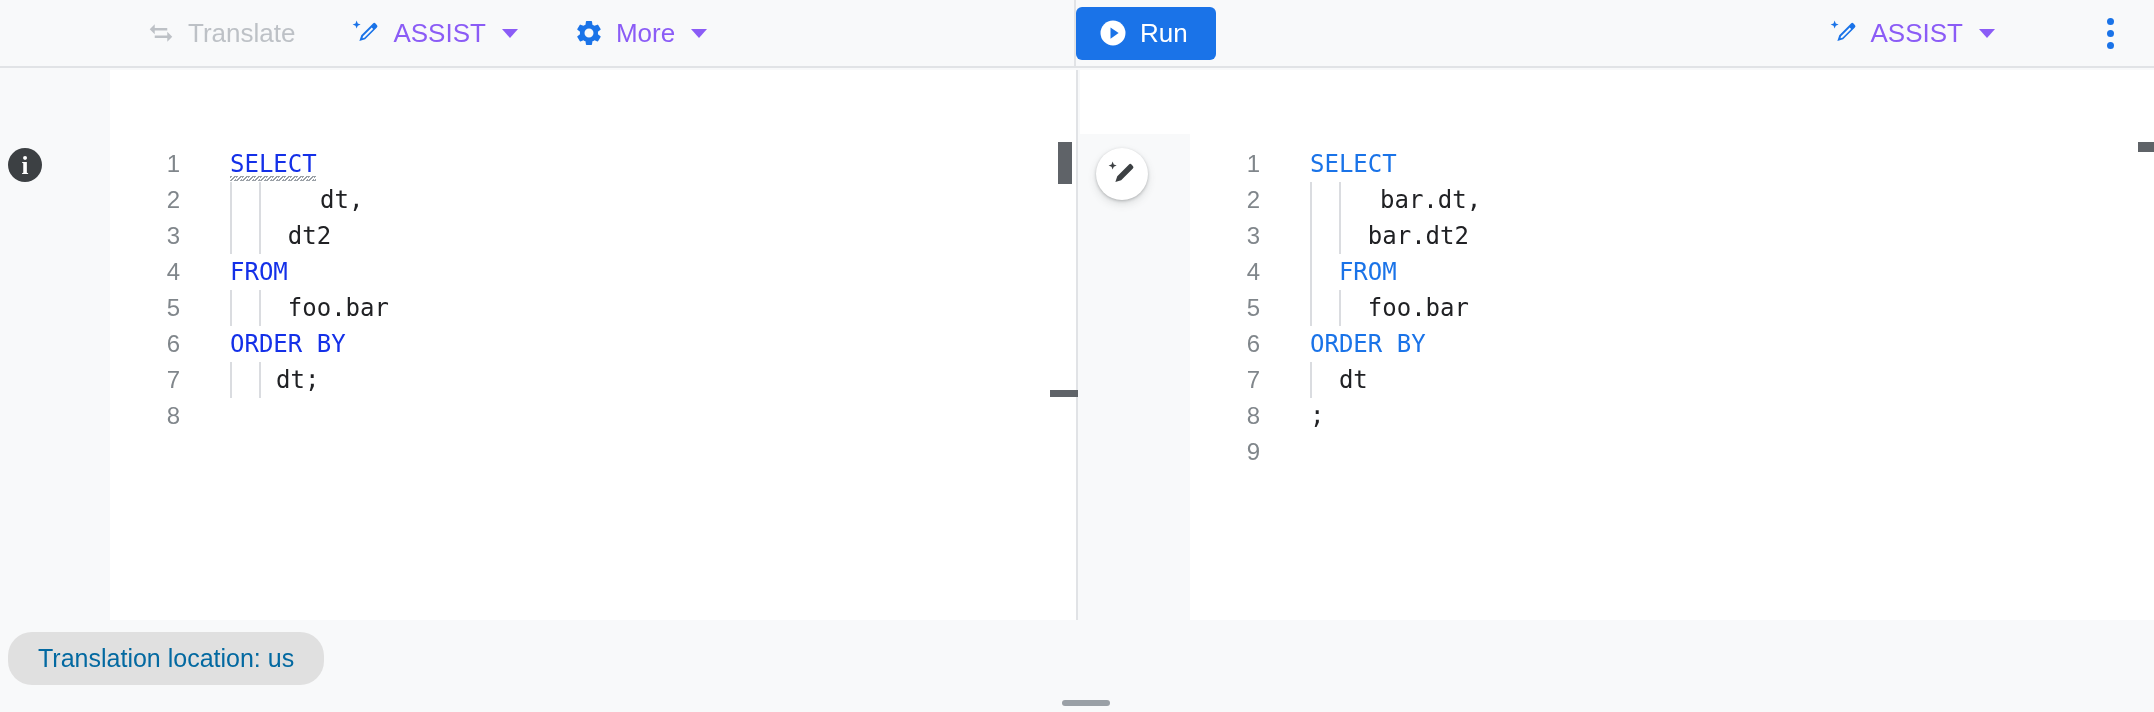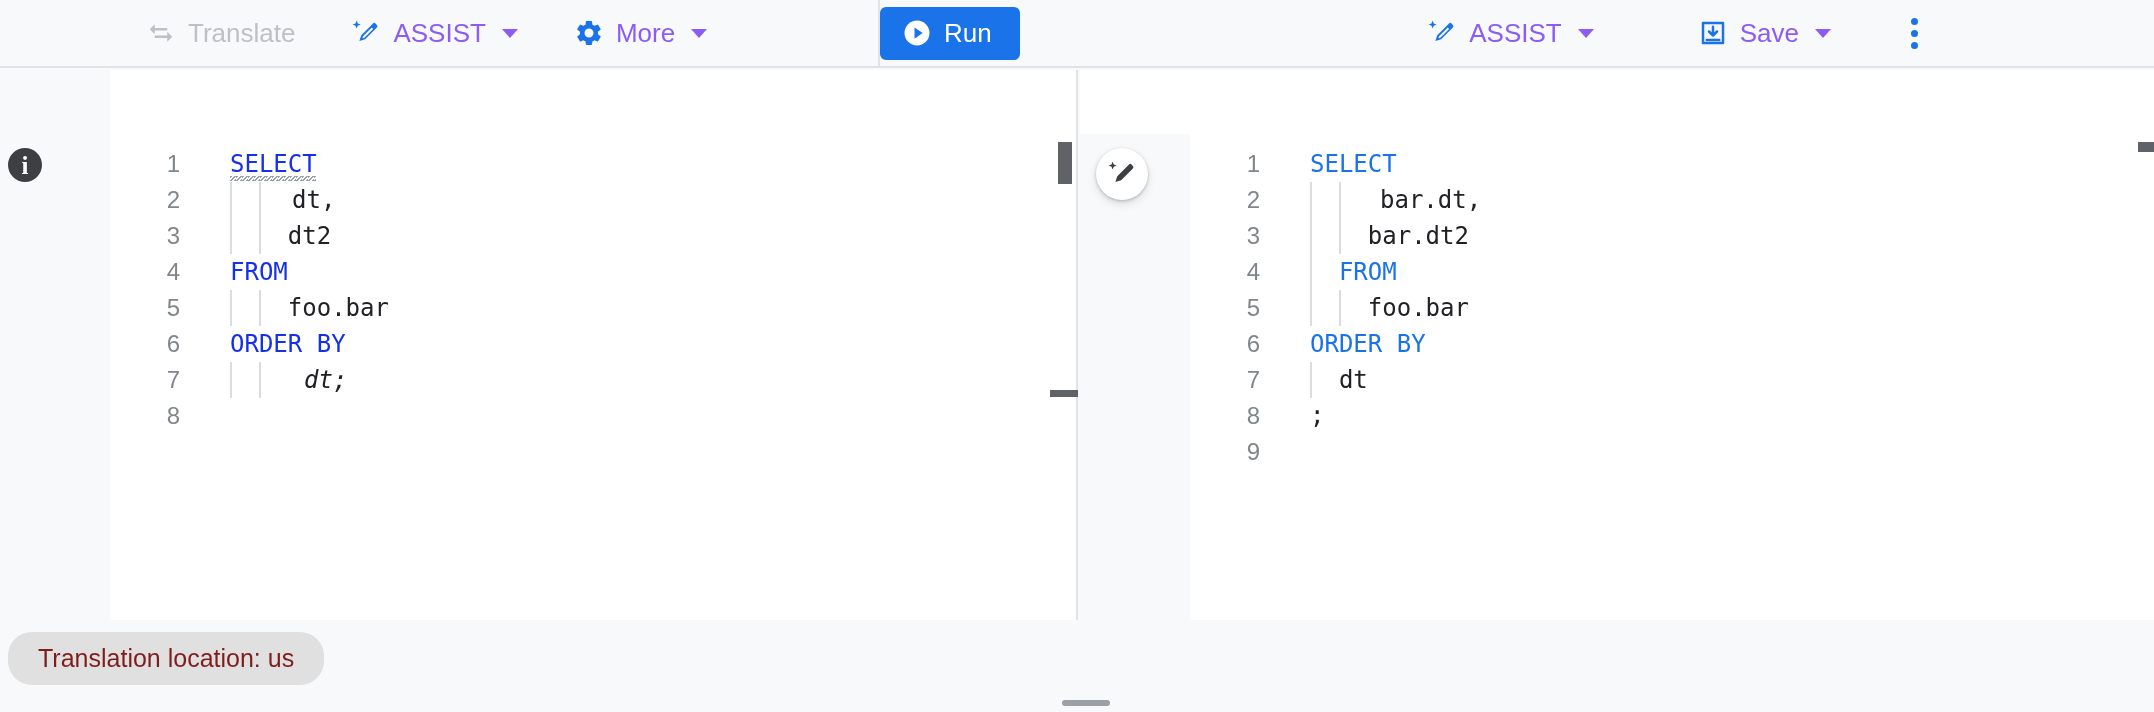--- a/index.html
+++ b/index.html
@@ -12,21 +12,21 @@
   .app { position: relative; width: 2154px; height: 712px; background: #f8f9fa; }
 
   
   .toolbar {
     position: absolute; top: 0; left: 0; width: 2154px; height: 68px;
     background: #f8f9fa;
     border-bottom: 2px solid #e1e3e6;
     display: flex; align-items: center;
   }
   .tb-left {
-    width: 880px; height: 100%;
+    width: 1076px; height: 100%;
     display: flex; align-items: center;
     border-right: 2px solid #e1e3e6;
     padding-left: 140px; gap: 44px;
   }
   .tb-right {
     width: 1078px; height: 100%;
     display: flex; align-items: center;
     padding-right: 26px; gap: 0;
   }
   .tbtn {
@@ -149,21 +149,21 @@
     border: none;
   }
 
   
   .bottom {
     position: absolute; top: 620px; left: 0; width: 2154px; height: 92px;
     background: #f8f9fa;
   }
   .loc-chip {
     position: absolute; left: 8px; top: 12px;
-    background: #e0e0e0; color: #7f1d1d;
+    background: #e0e0e0; color: #0369a1;
     border-radius: 24px; padding: 12px 30px;
     font-size: 25px; white-space: nowrap;
   }
   .drag-handle {
     position: absolute; left: 1062px; top: 700px;
     width: 48px; height: 6px; border-radius: 3px; background: #9aa0a6;
     cursor: ns-resize;
   }
 </style>
 </head>
@@ -225,31 +225,20 @@
         <span class="ico">
           <svg width="30" height="30" viewBox="0 0 24 24" fill="#1a73e8">
             <path d="M4.5 2 5.4 4.3 7.7 5.2 5.4 6.1 4.5 8.4 3.6 6.1 1.3 5.2 3.6 4.3z"></path>
             <path d="M19.6 4.4a1.4 1.4 0 0 0-2 0L8.2 13.8l-1.5 4.6 4.6-1.5 9.4-9.4a1.4 1.4 0 0 0 0-2zM9.6 14.6l7-7 1.1 1.1-7 7-1.5.4z"></path>
           </svg>
         </span>
         <span>ASSIST</span>
         <span class="caret"></span>
       </button>
 
-      <button class="tbtn" style="margin-right:60px;">
-        <span class="ico">
-          <svg width="30" height="30" viewBox="0 0 24 24" fill="none" stroke="#1a73e8" stroke-width="2">
-            <path d="M4 4h16v16H4z" stroke-linejoin="round"></path>
-            <path d="M12 7v7m0 0-3.2-3.2M12 14l3.2-3.2" stroke-linecap="round"></path>
-            <path d="M7 17.5h10" stroke-linecap="round"></path>
-          </svg>
-        </span>
-        <span>Save</span>
-        <span class="caret"></span>
-      </button>
 
       <button class="kebab">
         <span></span>
           <span></span>
           <span></span>
       </button>
     </div>
   </div>
 
   <div class="pane-left"></div>
@@ -277,41 +266,41 @@
 
   <div class="info-icon">i</div>
   <div class="editor-left">
     <div class="code" id="src-code">
         <div class="row">
           <div class="gutter">1</div>
           <div class="src"><span style="padding-left: 0px;"><span class="kw">SELECT</span></span><span class="squiggle"></span></div>
         </div>
         <div class="row">
           <div class="gutter">2</div>
-          <div class="src"><span class="guide" style="left: 0px;"></span><span class="guide" style="left: 28.9px;"></span><span style="padding-left: 62px;"><span>dt,</span></span></div>
+          <div class="src"><span class="guide" style="left: 0px;"></span><span class="guide" style="left: 28.9px;"></span><span style="padding-left: 90px;"><span>dt,</span></span></div>
         </div>
         <div class="row">
           <div class="gutter">3</div>
           <div class="src"><span class="guide" style="left: 0px;"></span><span class="guide" style="left: 28.9px;"></span><span style="padding-left: 57.8px; text-align: right;"><span>dt2</span></span></div>
         </div>
         <div class="row">
           <div class="gutter">4</div>
           <div class="src"><span style="padding-left: 0px;"><span class="kw">FROM</span></span></div>
         </div>
         <div class="row">
           <div class="gutter">5</div>
           <div class="src"><span class="guide" style="left: 0px;"></span><span class="guide" style="left: 28.9px;"></span><span style="padding-left: 57.8px;"><span>foo.bar</span></span></div>
         </div>
         <div class="row">
           <div class="gutter">6</div>
           <div class="src"><span style="padding-left: 0px;"><span class="kw">ORDER BY</span></span></div>
         </div>
         <div class="row">
           <div class="gutter">7</div>
-          <div class="src"><span class="guide" style="left: 0px;"></span><span class="guide" style="left: 28.9px;"></span><span style="padding-left: 74px; font-style: italic;"><span>dt;</span></span></div>
+          <div class="src"><span class="guide" style="left: 0px;"></span><span class="guide" style="left: 28.9px;"></span><span style="padding-left: 46px;"><span>dt;</span></span></div>
         </div>
         <div class="row">
           <div class="gutter">8</div>
           <div class="src"><span style="padding-left: 0px;"></span></div>
         </div>
       </div>
   </div>
 
   <div class="editor-right">
     <div class="code" id="tgt-code">

